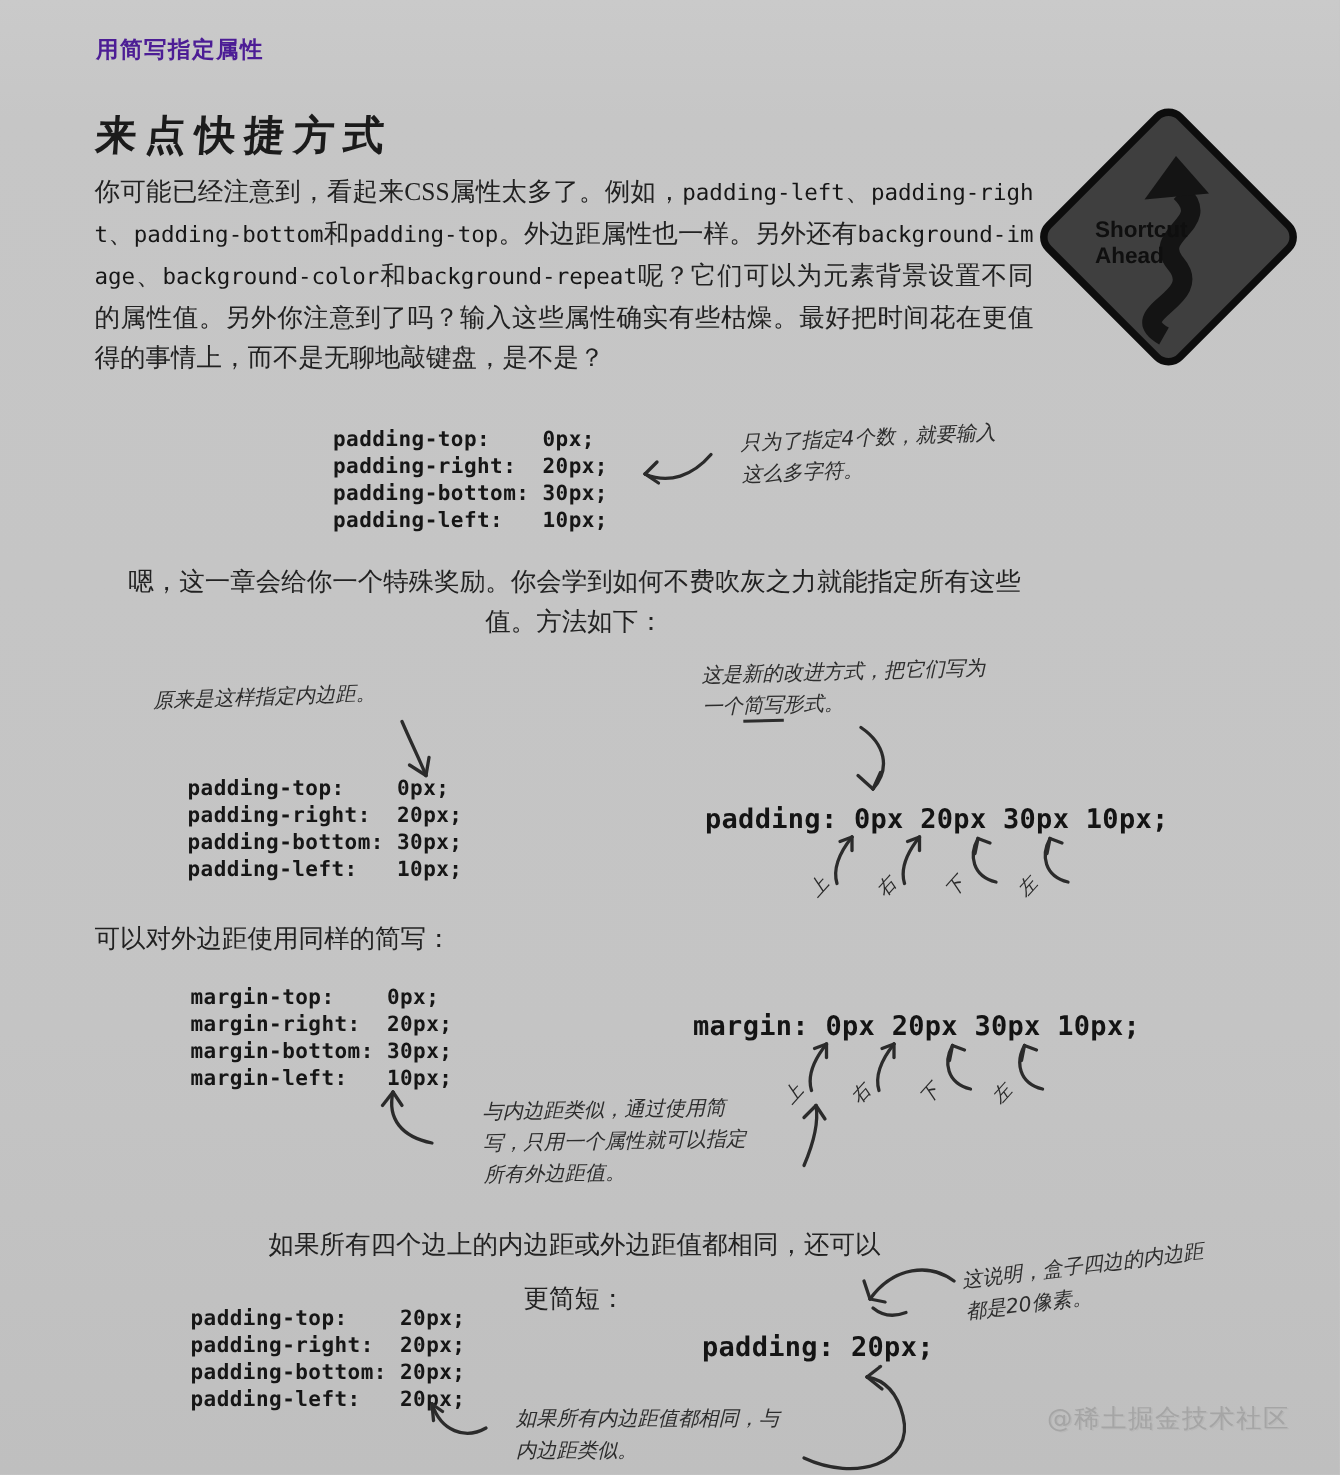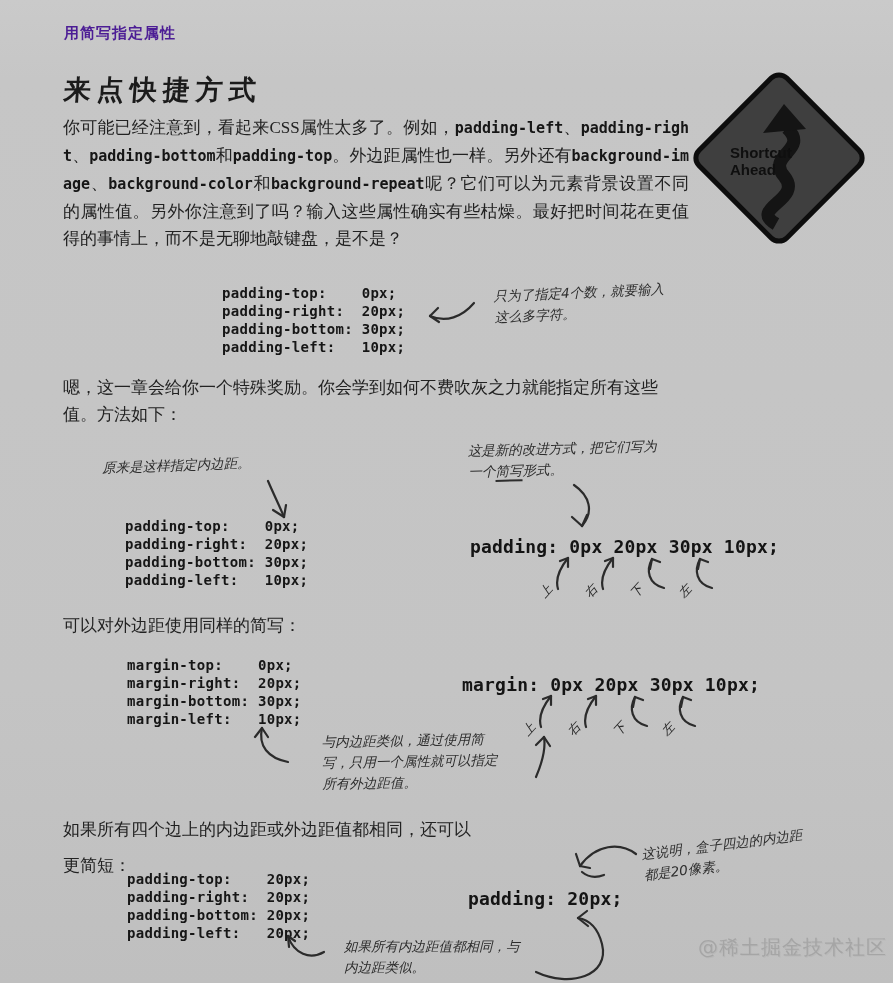--- a/index.html
+++ b/index.html
@@ -11,40 +11,40 @@
     color:#1f1f1f;
   }
   .abs{position:absolute;}
   
   .hdr{font-family:"DejaVu Sans","Liberation Sans",sans-serif;font-weight:bold;font-size:15px;color:#4c1d95;letter-spacing:1px;}
   .title{font-family:"DejaVu Sans","Liberation Sans",sans-serif;font-weight:900;font-size:27px;color:#1b1b1b;
          letter-spacing:6px;transform:skewX(-4deg);}
   
   .para{font-size:17px;line-height:27px;color:#222;}
   .just{text-align:justify;word-break:break-all;}
-  .preline{white-space:pre-line;}
-  .seg-code{font-family:"DejaVu Sans Mono","Liberation Mono",monospace;font-weight:bold;font-size:15px;color:#161616;}
+  .preline{white-space:pre-line;text-align:center;}
+  .seg-code{font-family:"DejaVu Sans Mono","Liberation Mono",monospace;font-weight:normal;font-size:15px;color:#161616;}
   
   .codeblock{margin:0;font-family:"DejaVu Sans Mono","Liberation Mono",monospace;font-weight:bold;
              font-size:14px;line-height:18px;letter-spacing:.3px;color:#161616;white-space:pre;}
   .shorthand{margin:0;font-family:"DejaVu Sans Mono","Liberation Mono",monospace;font-weight:bold;
              font-size:18px;letter-spacing:.2px;color:#141414;white-space:pre;}
   
   .ann{font-family:"DejaVu Sans","Liberation Sans",sans-serif;font-style:italic;font-size:13.5px;
        line-height:21px;color:#2d2d2d;}
   .seg-u{border-bottom:2px solid #2d2d2d;padding-bottom:1px;}
   
   .st{stroke:#2b2b2b;stroke-width:2.2;fill:none;stroke-linecap:round;stroke-linejoin:round;}
   .varrow{position:absolute;width:28px;height:44px;}
   .varrow svg{position:absolute;left:4px;top:0;}
   .va-flip svg{transform:scaleX(-1);}
   .va-label{position:absolute;left:-9px;bottom:-2px;transform:rotate(-48deg);
             font-family:"DejaVu Sans",sans-serif;font-style:italic;font-size:12.5px;color:#2b2b2b;}
   
-  .wm{font-family:"DejaVu Sans","Liberation Sans",sans-serif;font-size:20px;color:#a5a5a5;
+  .wm{font-family:"DejaVu Sans","Liberation Sans",sans-serif;font-size:17px;color:#a5a5a5;
       letter-spacing:1px;text-shadow:1px 1px 0 #b8b8b8;}
   .sign-wrap{width:190px;height:200px;}
 </style>
 </head>
 <body>
 
 <div class="abs hdr" style="left:64px;top:24px">用简写指定属性</div>
 
 <div class="abs title" style="left:64px;top:72px">来点快捷方式</div>
 

